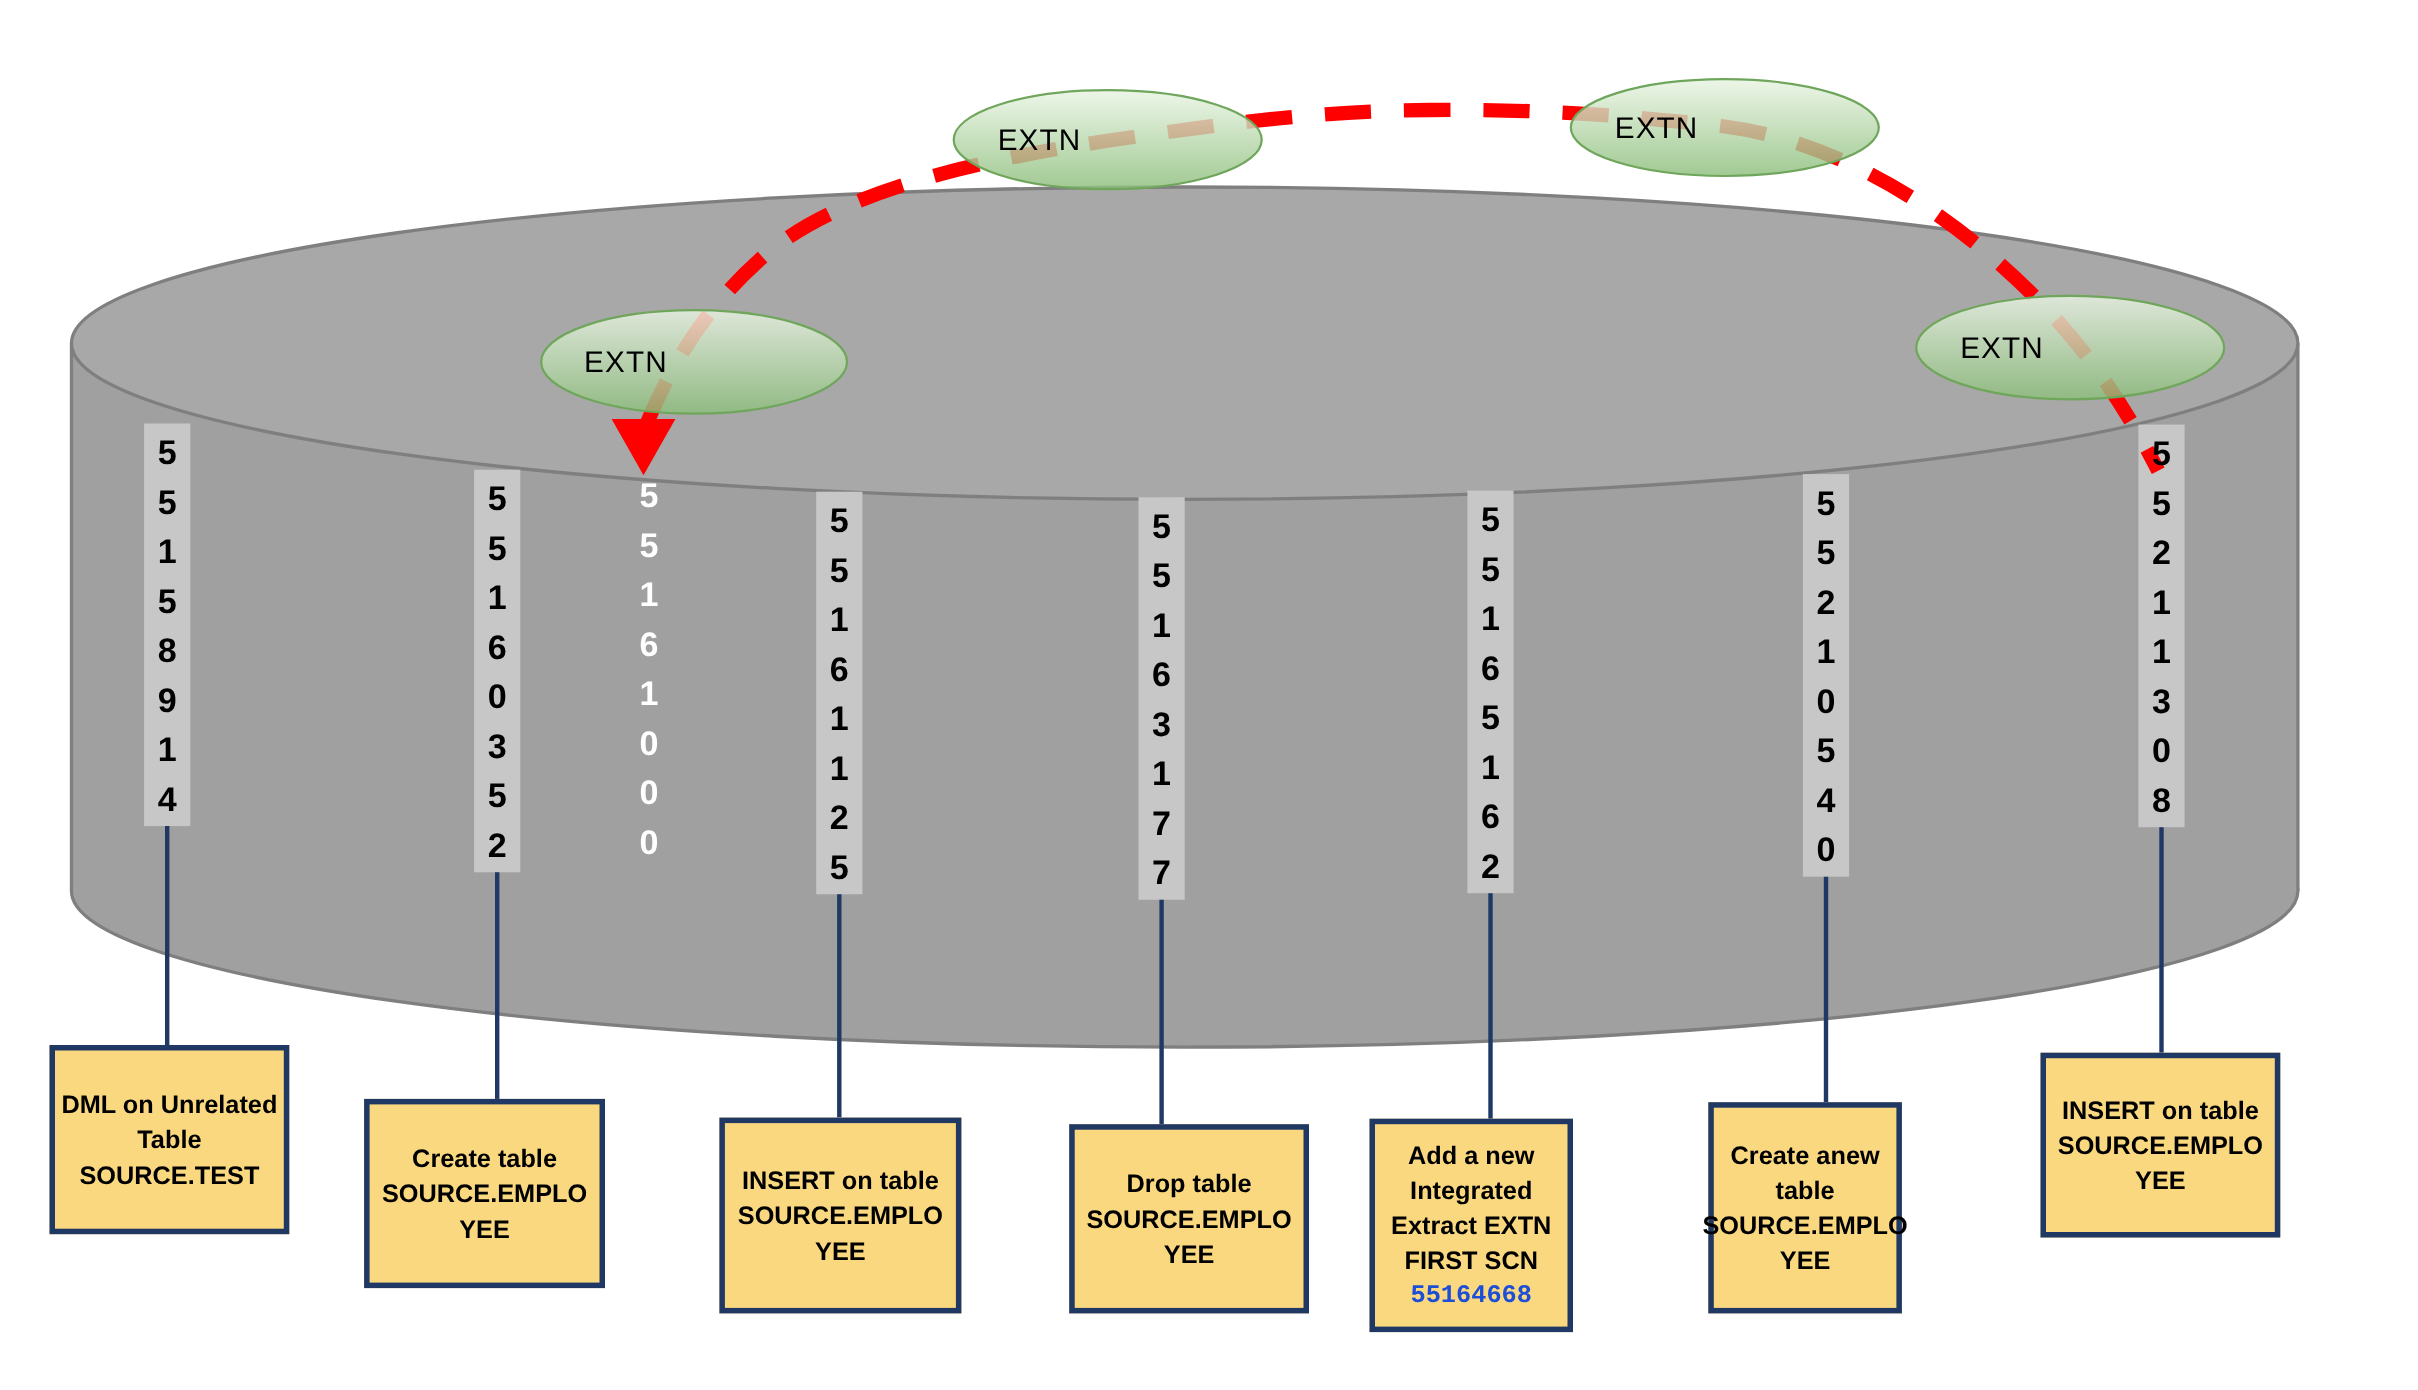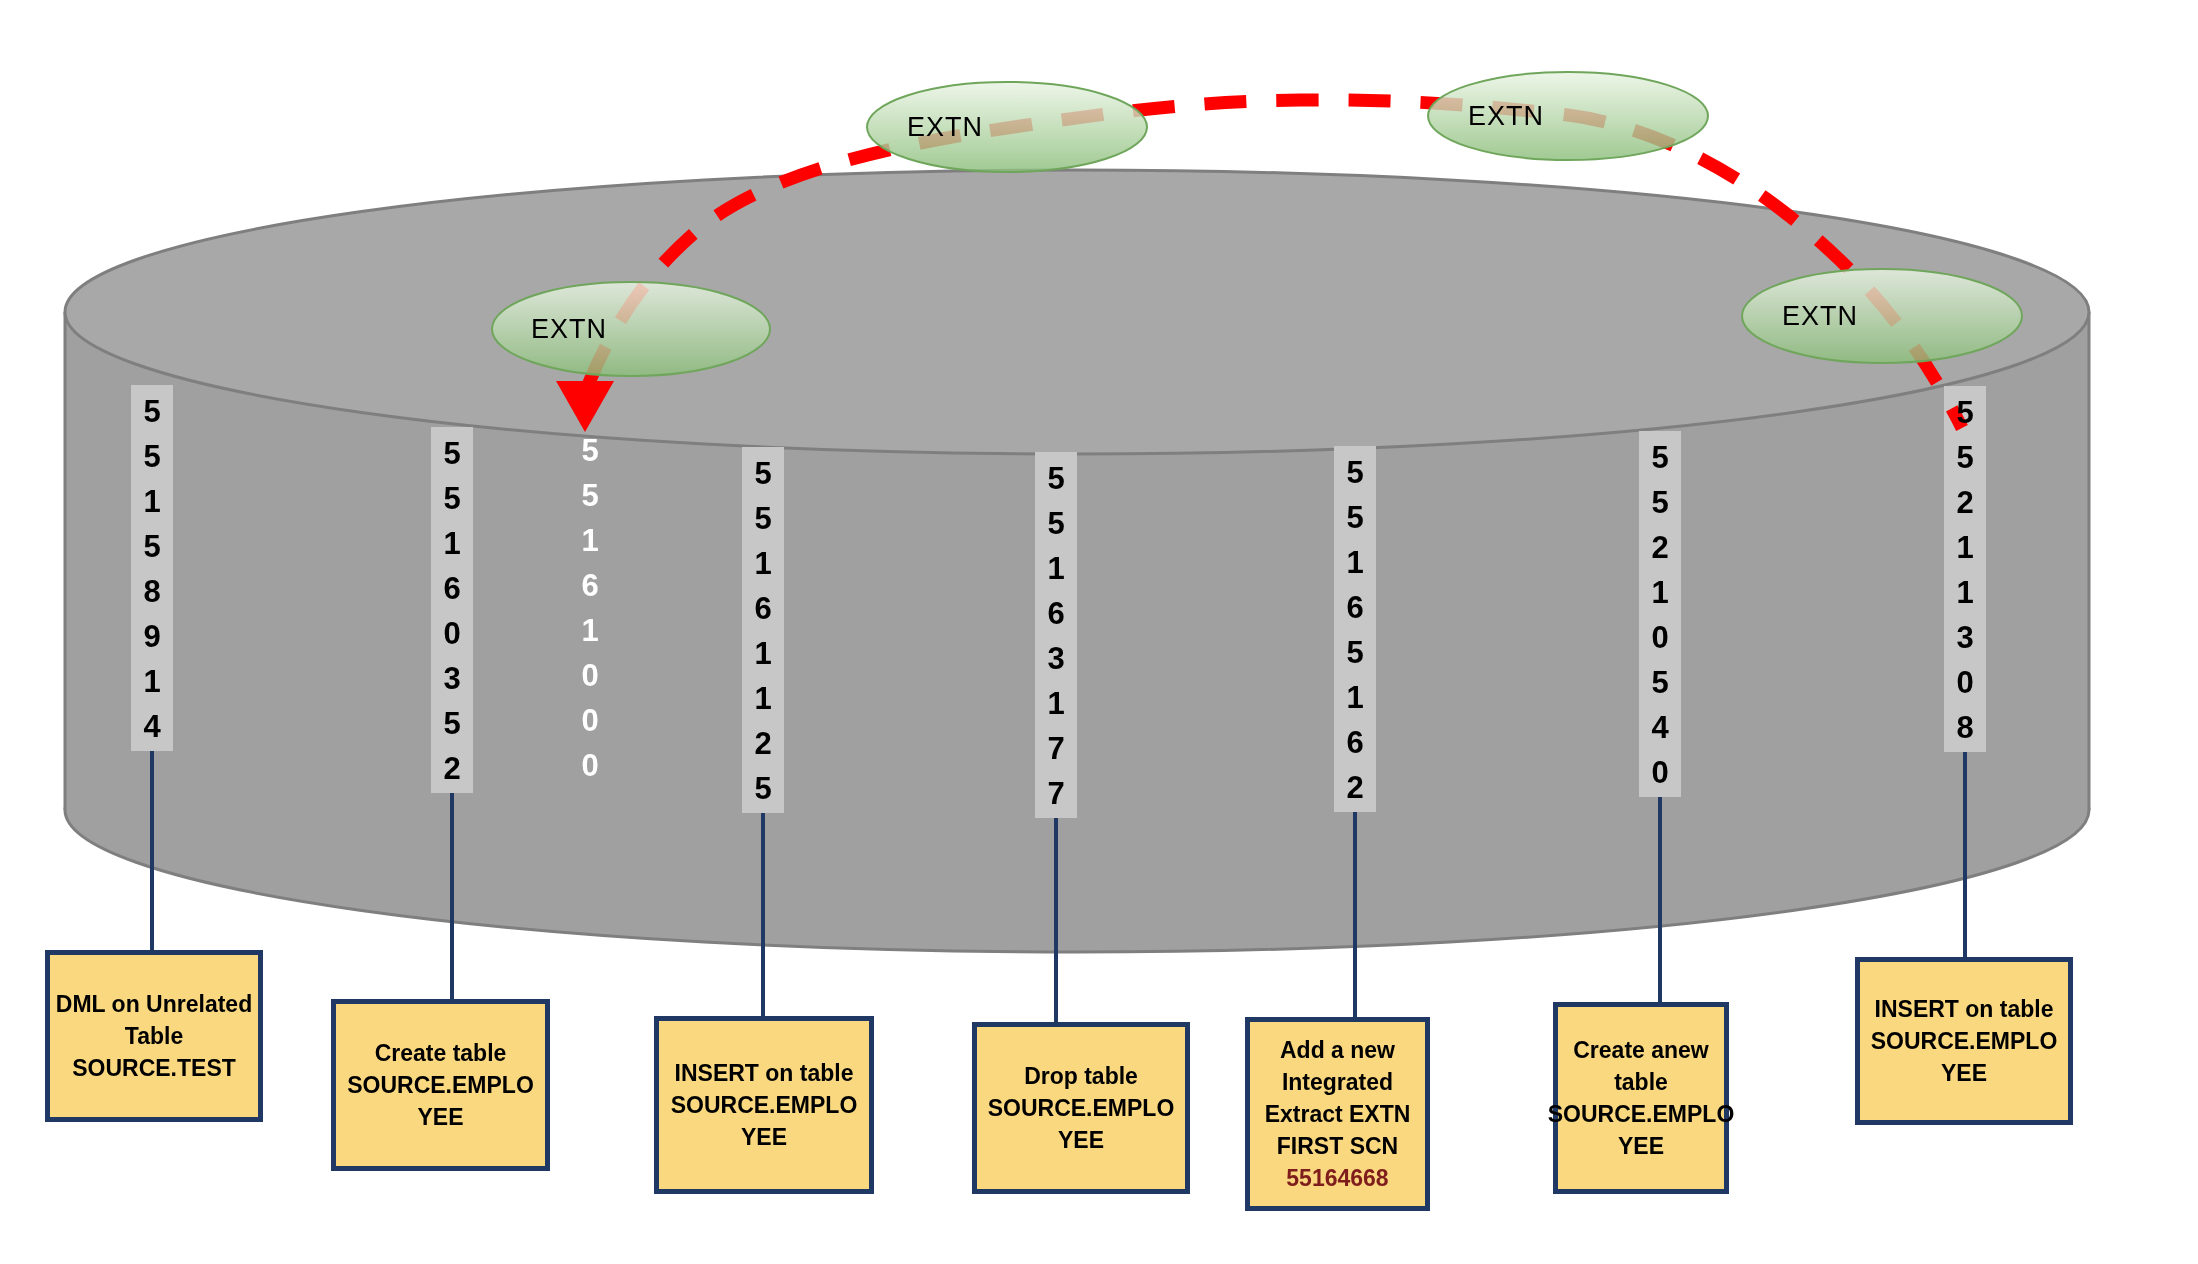--- a/index.html
+++ b/index.html
@@ -20,21 +20,21 @@
     position:absolute;width:200px;color:#000;
     font-weight:normal;font-size:27px;line-height:34px;z-index:4;letter-spacing:1px;
   }
   
   .event-box{
     position:absolute;background:#FAD87F;border:5px solid #1F3864;
     display:flex;flex-direction:column;align-items:center;justify-content:center;
     text-align:center;color:#000;font-weight:bold;font-size:23px;line-height:32px;
     padding:2px;box-sizing:border-box;z-index:3;
   }
-  .event-box .scn-red{display:block;color:#7f1d1d;}
+  .event-box .scn-red{display:block;color:#1d4ed8;font-family:Liberation Mono, monospace;}
 </style>
 </head>
 <body>
 
 <div class="stage">
 
   <svg width="2198" height="1264" viewBox="0 0 2198 1264">
     <defs>
       <linearGradient id="greenGrad" x1="0" y1="0" x2="0" y2="1">
         <stop offset="0" stop-color="#E9F4E3"></stop>

